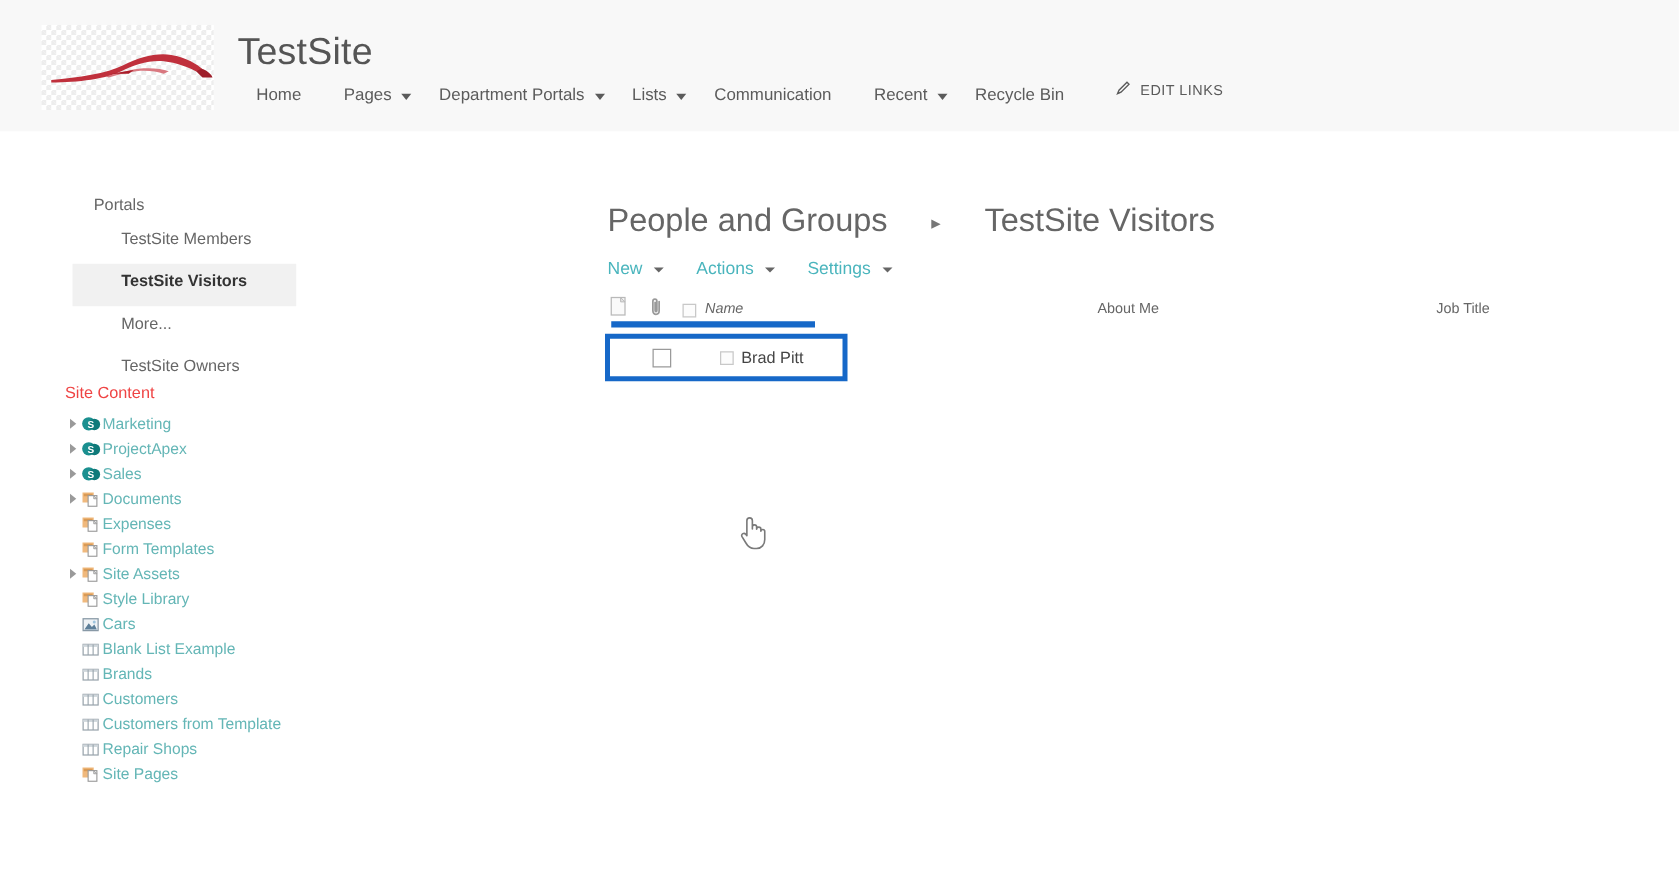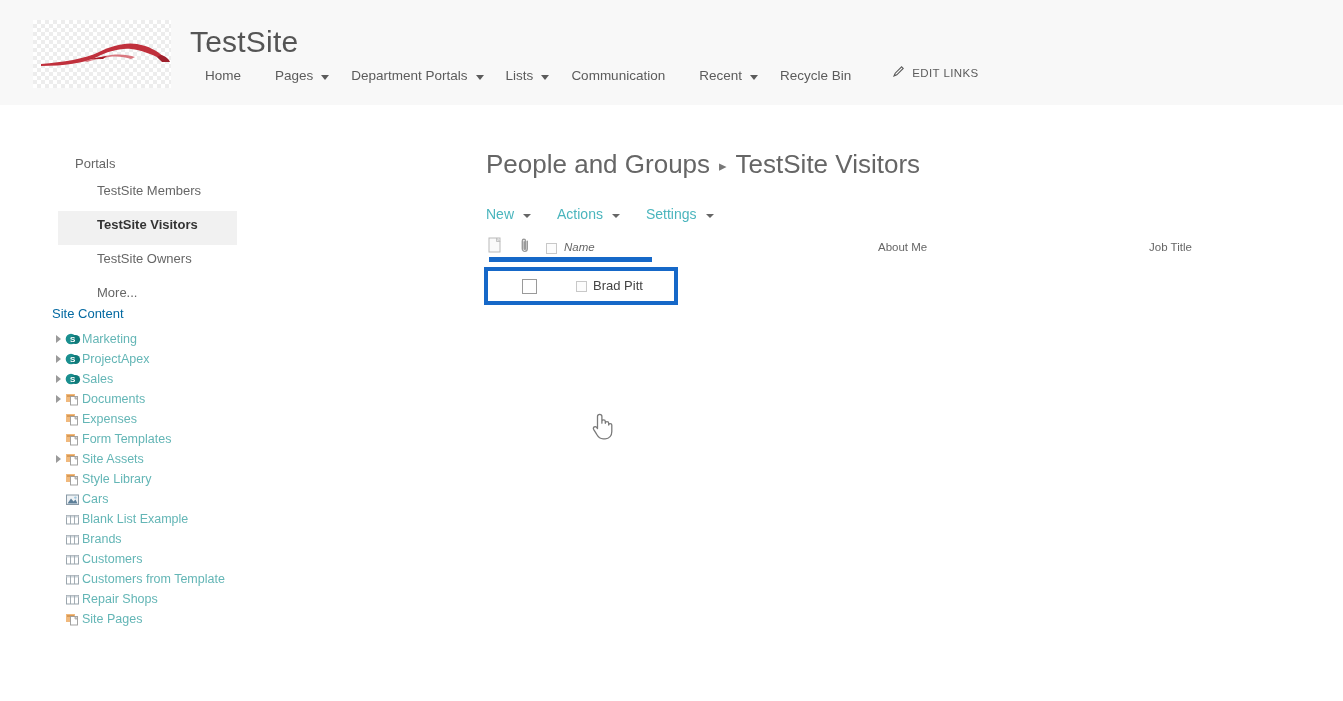--- a/index.html
+++ b/index.html
@@ -141,21 +141,21 @@
   }
 
   #site-content-nav {
     position: absolute;
     left: 52px;
     top: 200px;
     width: 300px;
   }
   #site-content-heading {
     font-size: 13px;
-    color: #0369a1;
+    color: #ef4444;
     line-height: 18px;
     padding-bottom: 6px;
   }
   .tree-row {
     display: flex;
     align-items: center;
     height: 20px;
     white-space: nowrap;
   }
   .tree-arrow {
@@ -193,24 +193,25 @@
     position: absolute;
     left: 460px;
     top: 105px;
     width: 883px;
     height: 596px;
   }
 
   #page-title-row {
     position: absolute;
     left: 26px;
-    top: 42px;
+    top: 54px;
     display: flex;
     align-items: baseline;
     white-space: nowrap;
+    gap: 26px;
   }
   #page-title-parent {
     font-size: 26px;
     color: #666666;
     font-weight: 400;
     line-height: 34px;
   }
   #breadcrumb-sep {
     font-size: 15px;
     color: #777777;
@@ -432,22 +433,22 @@
   </div>
 </div>
 
 <div id="sidebar">
 
   <div id="groups-nav">
     <div id="groups-heading">Portals</div>
 
     <div class="group-item">TestSite Members</div>
     <div class="group-item selected">TestSite Visitors</div>
+    <div class="group-item">More...</div>
     <div class="group-item">TestSite Owners</div>
-    <div class="group-item">More...</div>
   </div>
 
   <div id="site-content-nav">
     <div id="site-content-heading">Site Content</div>
 
     <div class="tree-row">
       <span class="tree-arrow">
           <span class="tri"></span>
         </span>
       <span class="tree-icon">

